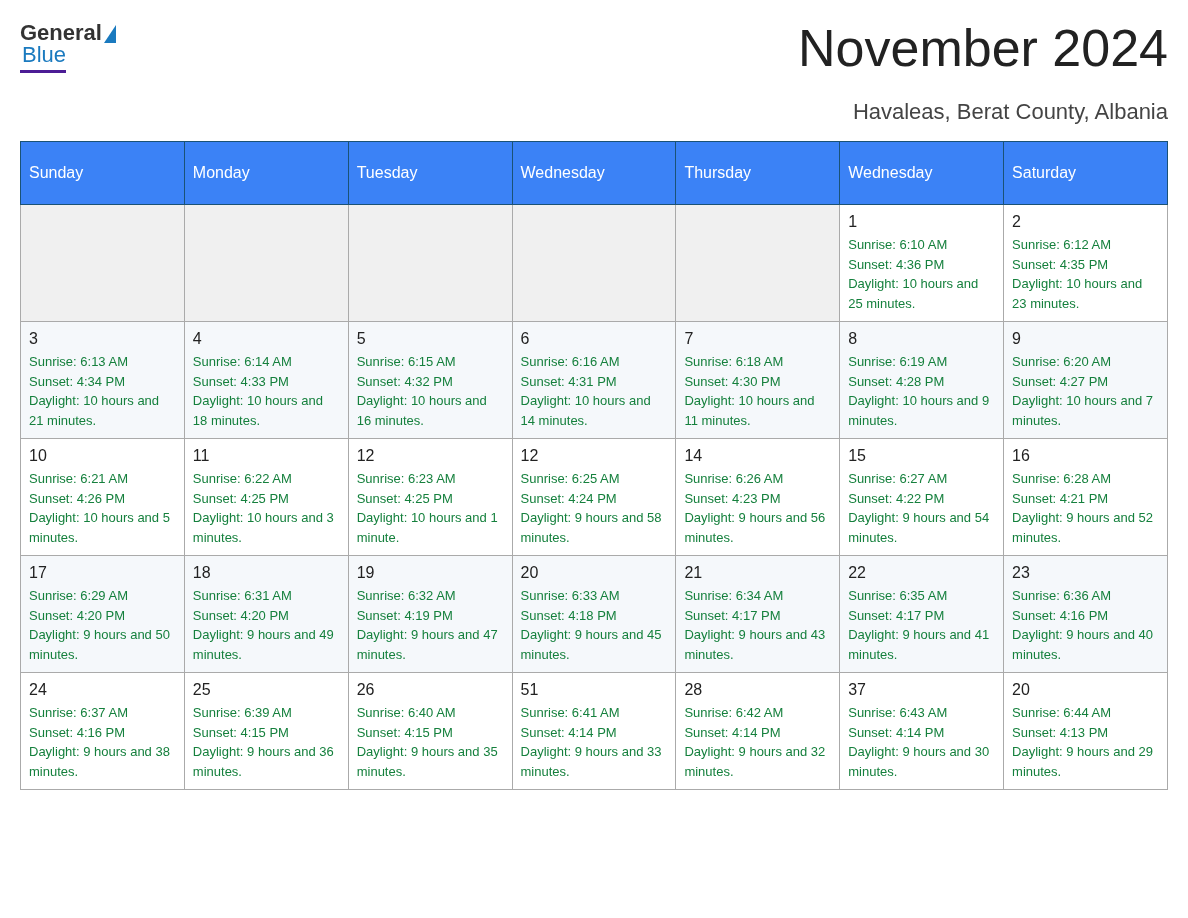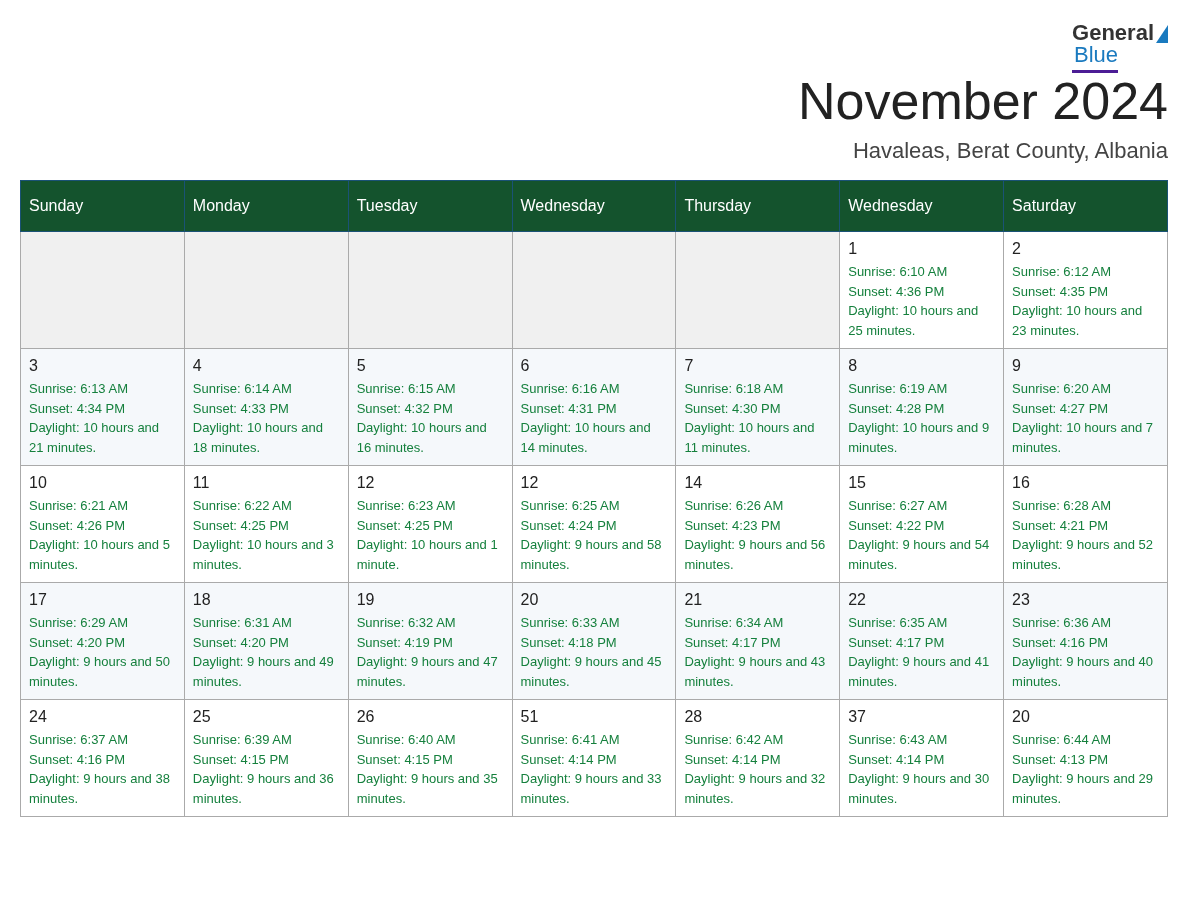--- a/index.html
+++ b/index.html
@@ -6,23 +6,22 @@
     body {
       font-family: Arial, sans-serif;
       background: #fff;
       padding: 20px;
       width: 1188px;
       min-height: 918px;
     }
     .header {
       display: flex;
       justify-content: space-between;
-      align-items: flex-end;
+      align-items: flex-start;
       margin-bottom: 16px;
-      flex-direction: column;
     }
     .logo {
       display: flex;
       flex-direction: column;
       align-items: flex-start;
     }
     .logo-general {
       font-size: 22px;
       font-weight: bold;
       color: #333;
@@ -52,31 +51,31 @@
     }
     .month-title {
       font-size: 52px;
       font-weight: normal;
       color: #222;
       line-height: 1.1;
     }
     .location-title {
       font-size: 22px;
       color: #444;
-      margin-top: 8px;
+      margin-top: 22px;
     }
     .calendar {
       width: 100%;
       border-collapse: collapse;
       border: 1px solid #1a5276;
     }
     .calendar th {
-      background-color: #14532d;
+      background-color: #3b82f6;
       color: #fff;
-      padding: 16px 8px;
+      padding: 22px 8px;
       text-align: left;
       font-size: 16px;
       font-weight: normal;
       border: 1px solid #1a5276;
     }
     .calendar td {
       width: 14.28%;
       vertical-align: top;
       padding: 8px;
       border: 1px solid #aaa;

